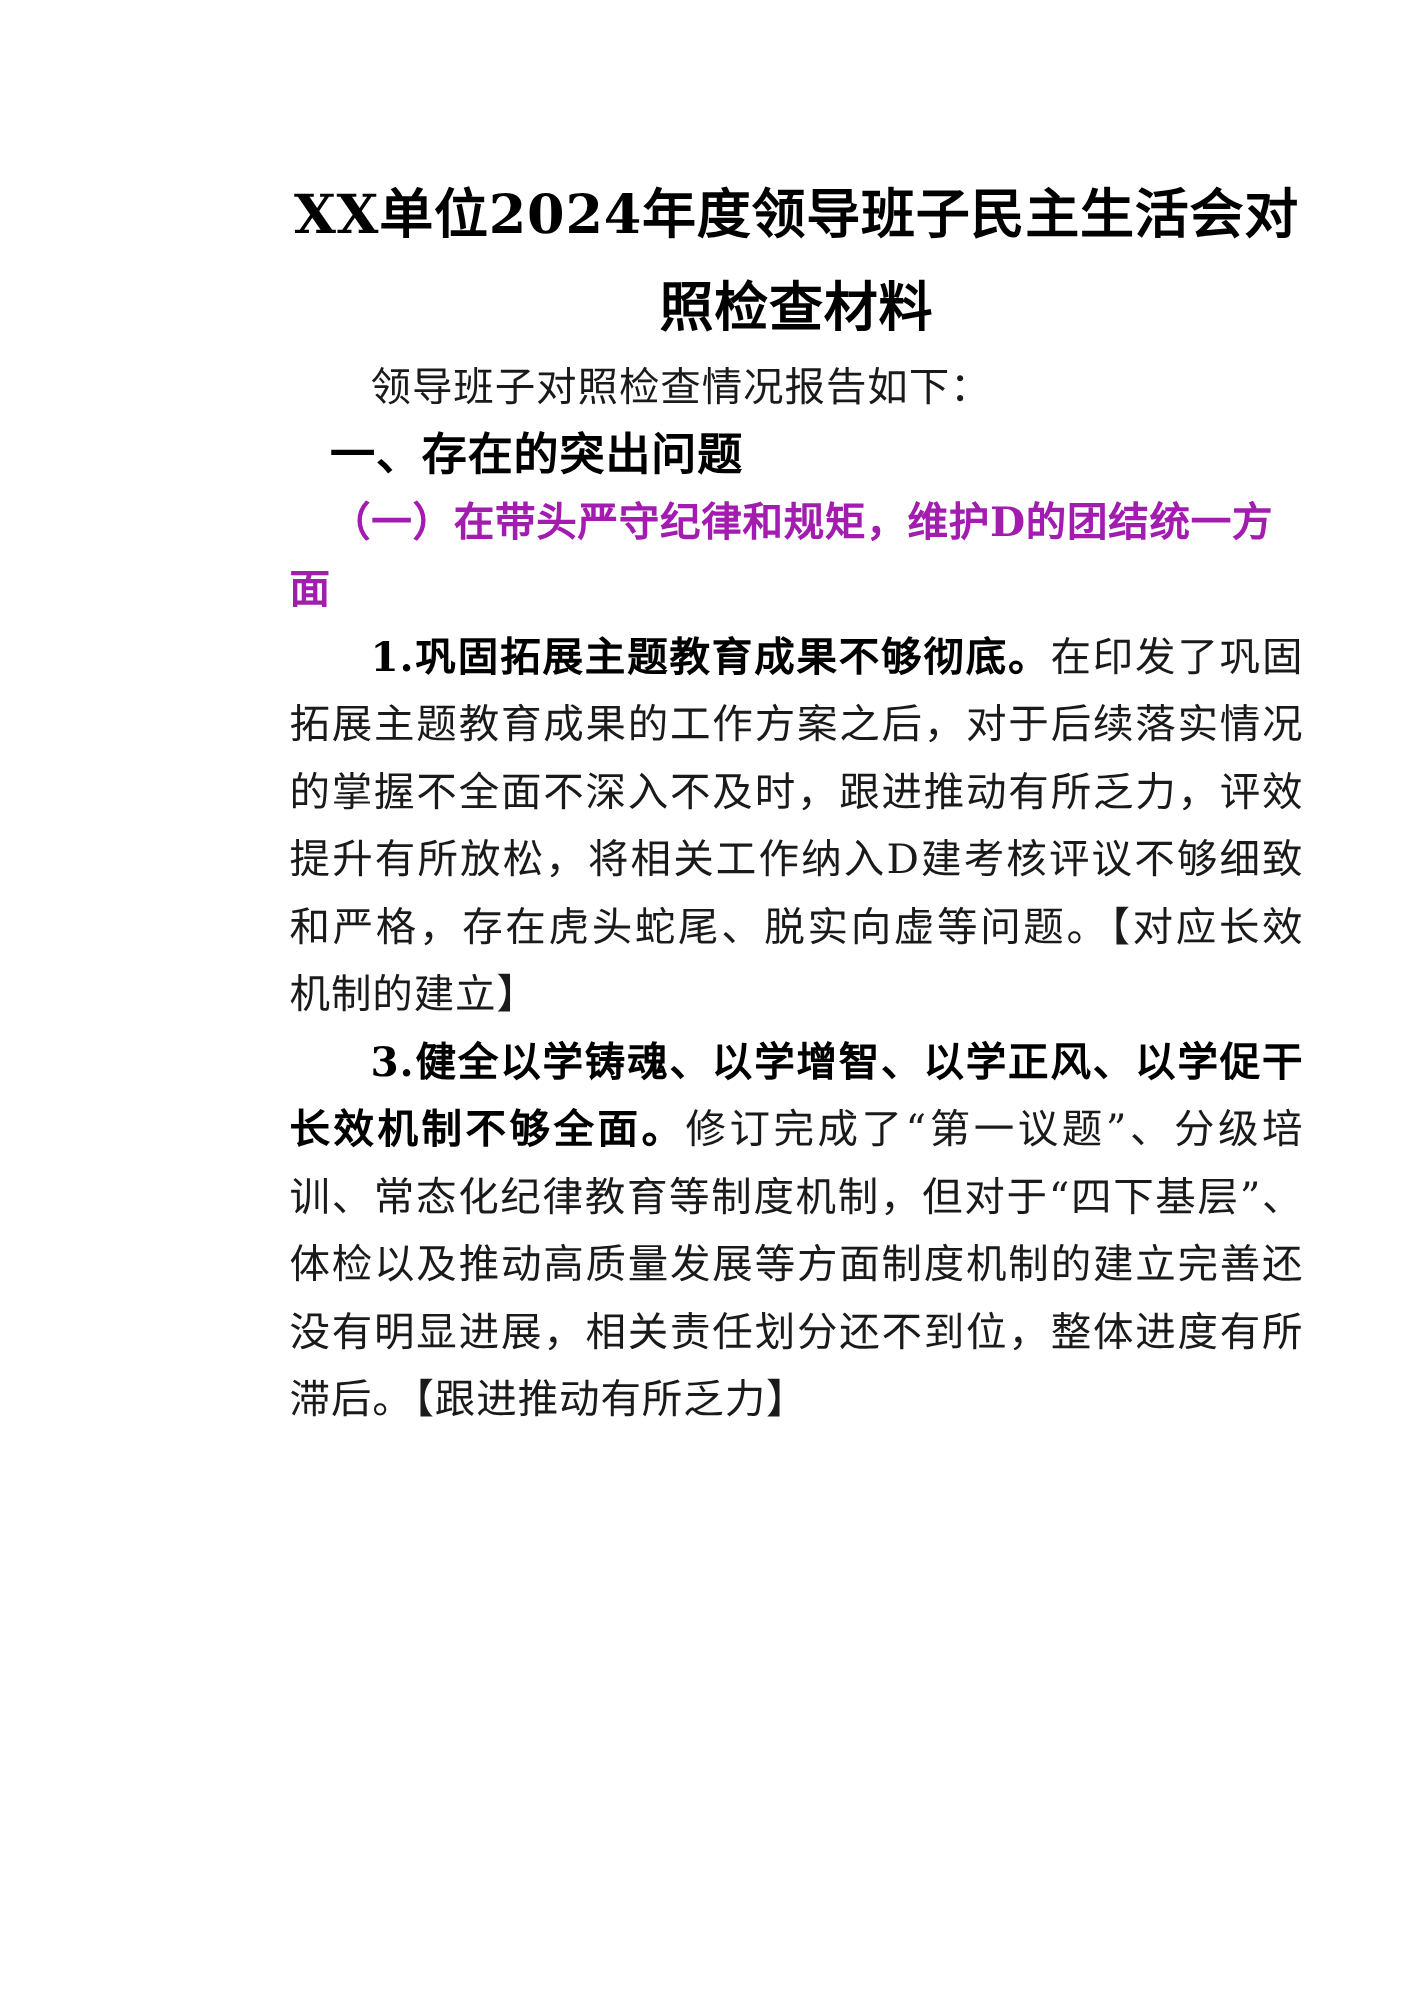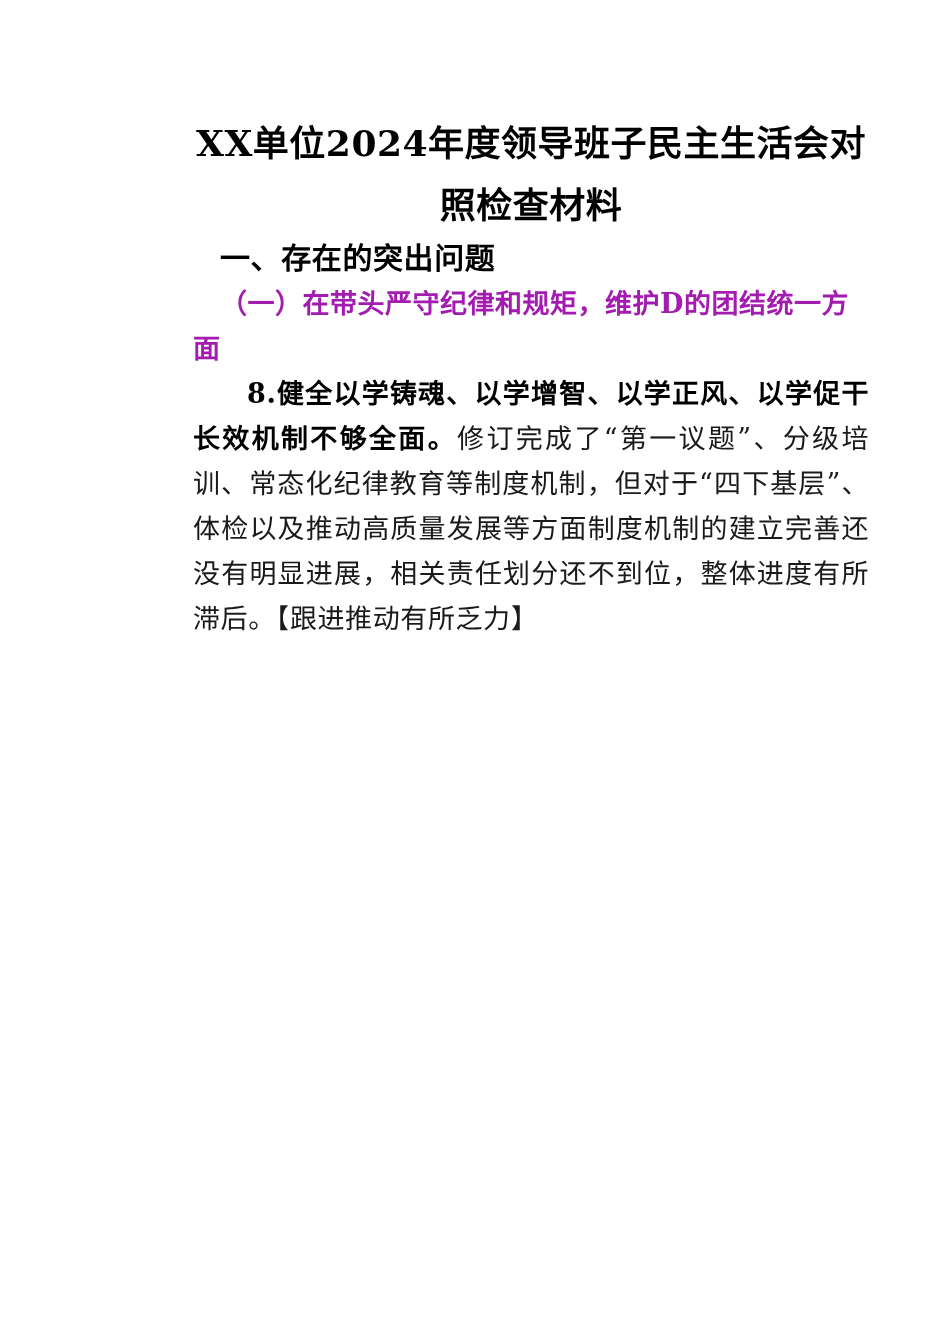--- a/index.html
+++ b/index.html
@@ -106,28 +106,34 @@
 <body>
 
 <div class="page">
   <div class="content">
 
     <h1 class="doc-title">
       <span>XX单位2024年度领导班子民主生活会对照检查材料</span>
     </h1>
 
 
+    <p class="para">
+      <span>领导班子对照检查情况报告如下：</span>
+    </p>
 
     <p class="heading-1">
       <span>一、存在的突出问题</span>
     </p>
 
     <p class="heading-2">
       <span>（一）在带头严守纪律和规矩，维护D的团结统一方面</span>
     </p>
 
+    <p class="para">
+      <span class="lead">1.巩固拓展主题教育成果不够彻底。</span><span>在印发了巩固拓展主题教育成果的工作方案之后，对于后续落实情况的掌握不全面不深入不及时，跟进推动有所乏力，评效提升有所放松，将相关工作纳入D建考核评议不够细致和严格，存在虎头蛇尾、脱实向虚等问题。【对应长效机制的建立】</span>
+    </p>
 
     <p class="para">
-      <span class="lead">8.健全以学铸魂、以学增智、以学正风、以学促干长效机制不够全面。</span><span>修订完成了“第一议题”、分级培训、常态化纪律教育等制度机制，但对于“四下基层”、体检以及推动高质量发展等方面制度机制的建立完善还没有明显进展，相关责任划分还不到位，整体进度有所滞后。【跟进推动有所乏力】</span>
+      <span class="lead">3.健全以学铸魂、以学增智、以学正风、以学促干长效机制不够全面。</span><span>修订完成了“第一议题”、分级培训、常态化纪律教育等制度机制，但对于“四下基层”、体检以及推动高质量发展等方面制度机制的建立完善还没有明显进展，相关责任划分还不到位，整体进度有所滞后。【跟进推动有所乏力】</span>
     </p>
 
   </div>
 </div>
 
 </body></html>

